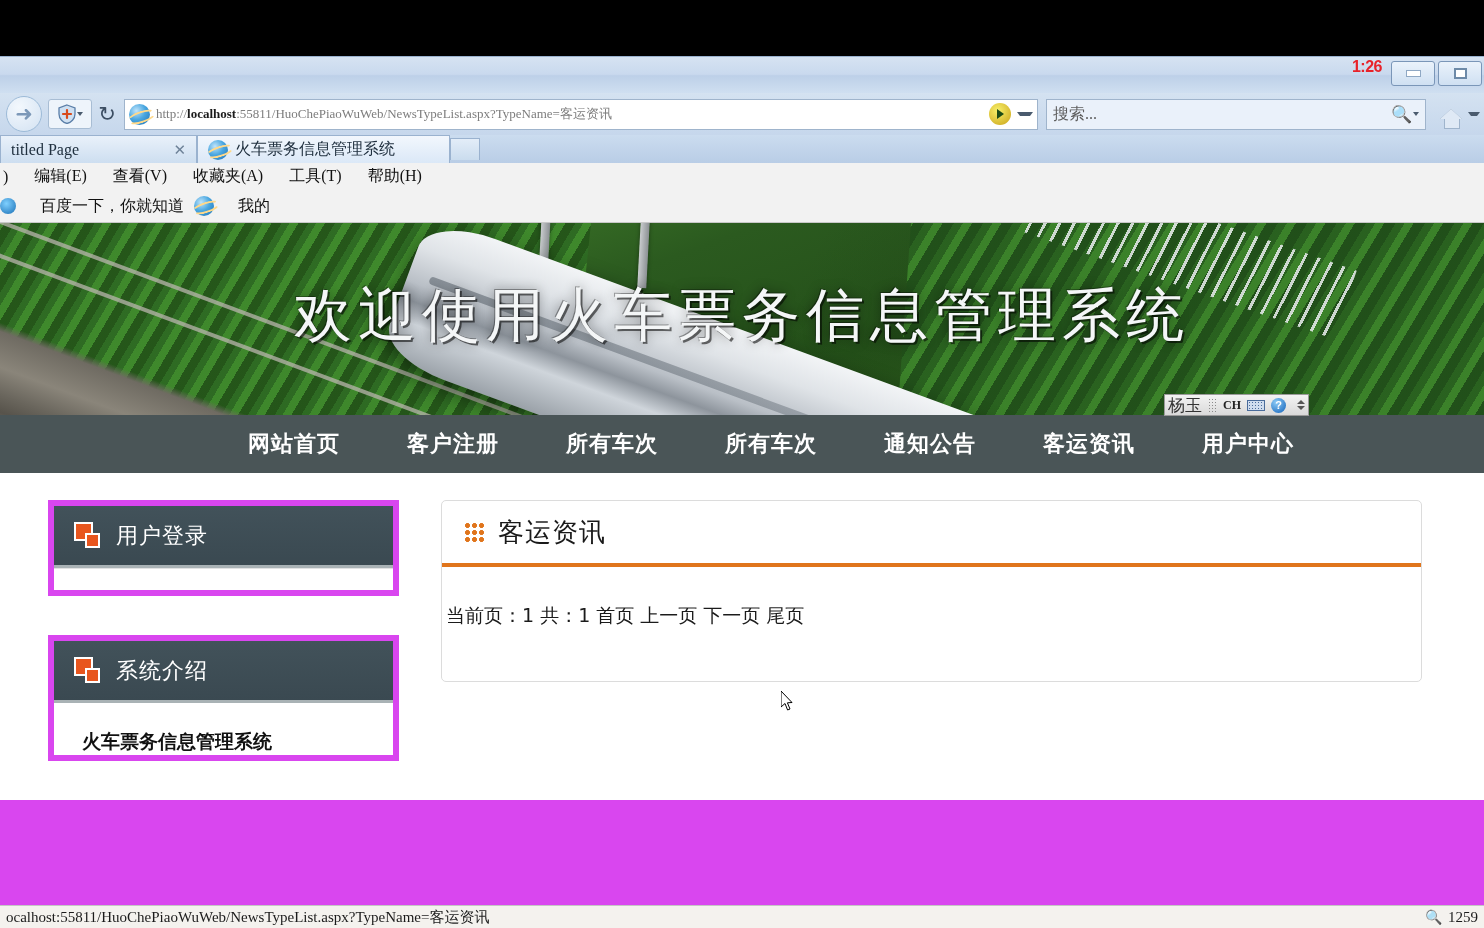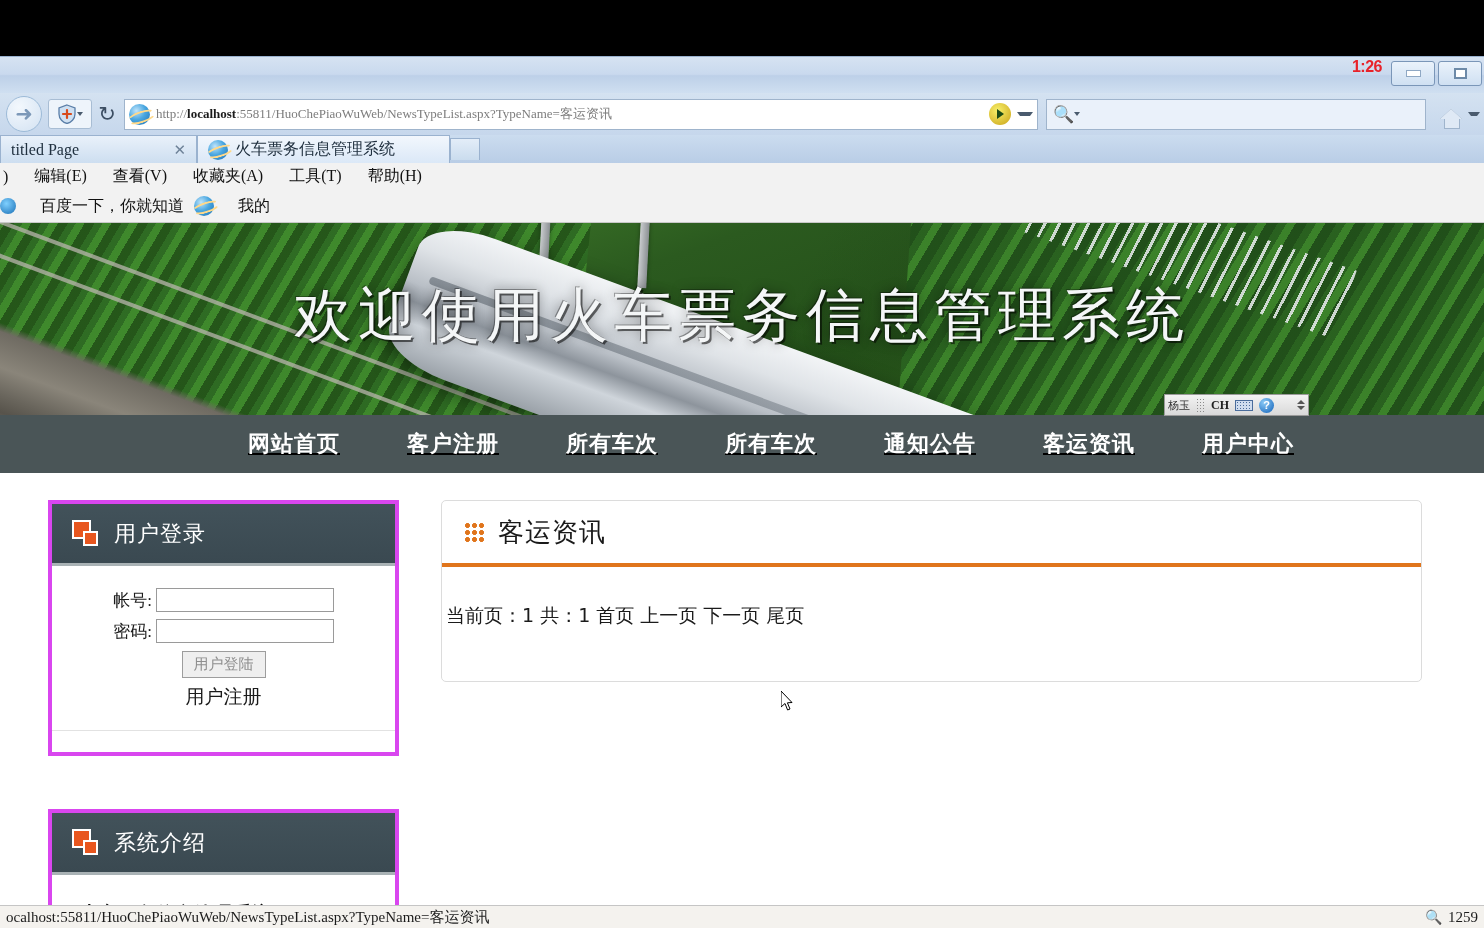--- a/index.html
+++ b/index.html
@@ -183,47 +183,47 @@
     text-shadow: 2px 2px 0 rgba(0,0,0,.55), -1px -1px 0 rgba(0,0,0,.35), 0 0 12px rgba(0,0,0,.45);
     white-space:nowrap;
   }
 
   
   .imebar {
     position:absolute; right:175px; top:171px; width:145px; height:22px;
     background: linear-gradient(to bottom,#f3f3f3,#d9d9d9); border:1px solid #9a9a9a;
     display:flex; align-items:center; gap:6px; padding:0 3px; z-index:20;
   }
-  .ime-txt { font-size:11px; color:#333; font-family:"DejaVu Sans",sans-serif; }
+  .ime-txt { font-size:17px; color:#333; font-family:"DejaVu Sans",sans-serif; }
   .ime-grip { width:9px; height:14px;
     background-image: radial-gradient(#8b8b8b 42%, transparent 44%);
     background-size:3px 3px; }
   .ime-ch { font-size:12px; font-weight:bold; color:#222; font-family:"Liberation Serif",serif; }
   .ime-kb { width:18px;height:11px;border:1px solid #4a6c9b;background:#cfdcee;
      background-image: radial-gradient(#4a6c9b 40%, transparent 42%); background-size:3px 3px; }
   .ime-help { width:15px;height:15px;border-radius:50%;
     background: radial-gradient(circle at 35% 30%,#8ccbf7,#1060b8);
     color:#fff; font-size:11px; font-weight:bold; display:flex;align-items:center;justify-content:center; }
   .ime-arrows { display:flex; flex-direction:column; gap:2px; margin-left:auto; }
   .ime-arrows i { width:0;height:0;border-left:4px solid transparent;border-right:4px solid transparent; display:block;}
   .ime-arrows i.u{border-bottom:4px solid #555;}
   .ime-arrows i.d{border-top:4px solid #555;}
 
   
-  .sitenav { width:1484px; height:58px; background:#4a5557; display:flex; align-items:center; padding-left:248px;text-decoration:underline; }
+  .sitenav { width:1484px; height:58px; background:#4a5557; display:flex; align-items:center; padding-left:248px; }
   .sitenav a {
     color:#fff; font-size:22px; font-weight:bold; text-decoration:none;
     margin-right:67px; letter-spacing:1px; white-space:nowrap;
     font-family:"DejaVu Sans","Liberation Sans",sans-serif;
   }
 
   
   .content { display:flex; padding:27px 0 0 48px; gap:42px; background:#fff; }
   .sidebar { width:351px; flex:0 0 auto; }
-  .panel { border:4px solid #d946ef; background:#fff; margin-bottom:53px; }
+  .panel { border:6px solid #d946ef; background:#fff; margin-bottom:39px; }
   .panel-head {
     height:62px; background: linear-gradient(to bottom,#42525a,#3a4951);
     display:flex; align-items:center; gap:14px; padding-left:20px;
     border-bottom:3px solid #a9b2b5;
   }
   .sq-icon { width:28px; height:28px; position:relative; flex:0 0 auto; }
   .sq-icon .a { position:absolute; left:0; top:0; width:19px; height:19px; background:#e8561e; border:2px solid #fff; }
   .sq-icon .b { position:absolute; left:11px; top:11px; width:15px; height:15px; background:#e8561e; border:2px solid #fff; }
   .panel-title { color:#fff; font-size:22px; font-weight:normal; font-family:"DejaVu Sans",sans-serif; letter-spacing:1px; }
   .panel-body { padding:22px 0 20px 0; }
@@ -306,20 +306,21 @@
     <div class="url-field">
       <span class="ie-logo"></span>
       <span class="url-text"><span>http://</span><b>localhost</b><span>:55811/HuoChePiaoWuWeb/NewsTypeList.aspx?TypeName=客运资讯</span></span>
       <span class="url-go">
           <i></i>
         </span>
       <span class="url-caret caret-sm"></span>
     </div>
 
     <div class="search-field">
+      <span class="search-ph">搜索...</span>
       <span class="mag">🔍</span>
       <span class="caret-sm"></span>
     </div>
 
     <div class="home-btn">
       <span class="home-icon"></span>
     </div>
     <div class="right-caret caret-sm"></div>
   </div>
 
@@ -398,36 +399,20 @@
 
       <div class="sidebar">
 
         <div class="panel">
           <div class="panel-head">
             <span class="sq-icon">
                 <i class="a"></i>
                 <i class="b"></i>
               </span>
             <span class="panel-title">用户登录</span>
-          </div>
-          <div class="panel-body">
-            <div class="login-row">
-              <label>帐号:</label>
-              <input type="text" value="" style="">
-            </div>
-            <div class="login-row">
-              <label>密码:</label>
-              <input type="password" value="" style="">
-            </div>
-            <div class="login-btn-row">
-              <button class="login-btn">用户登陆</button>
-            </div>
-            <div class="reg-row">
-              <a href="#" class="reg-link">用户注册</a>
-            </div>
           </div>
           <div class="panel-foot"></div>
         </div>
 
         <div class="panel">
           <div class="panel-head">
             <span class="sq-icon">
                 <i class="a"></i>
                 <i class="b"></i>
               </span>

